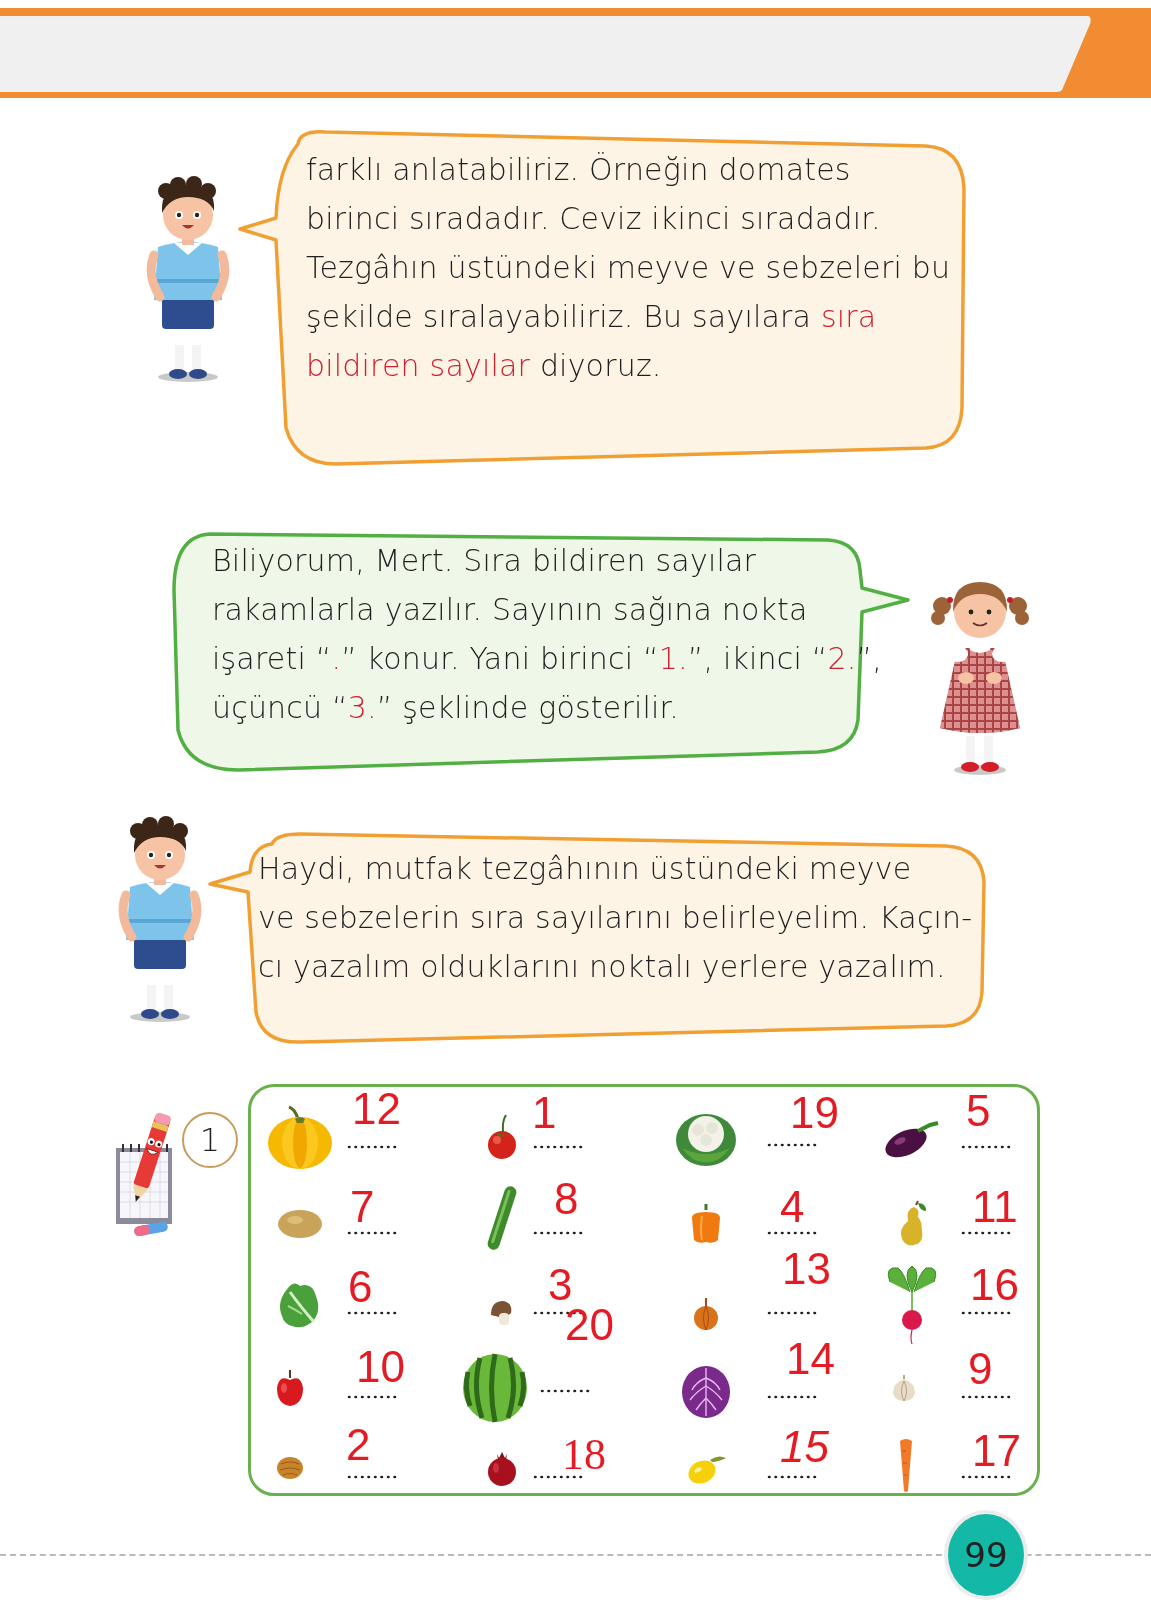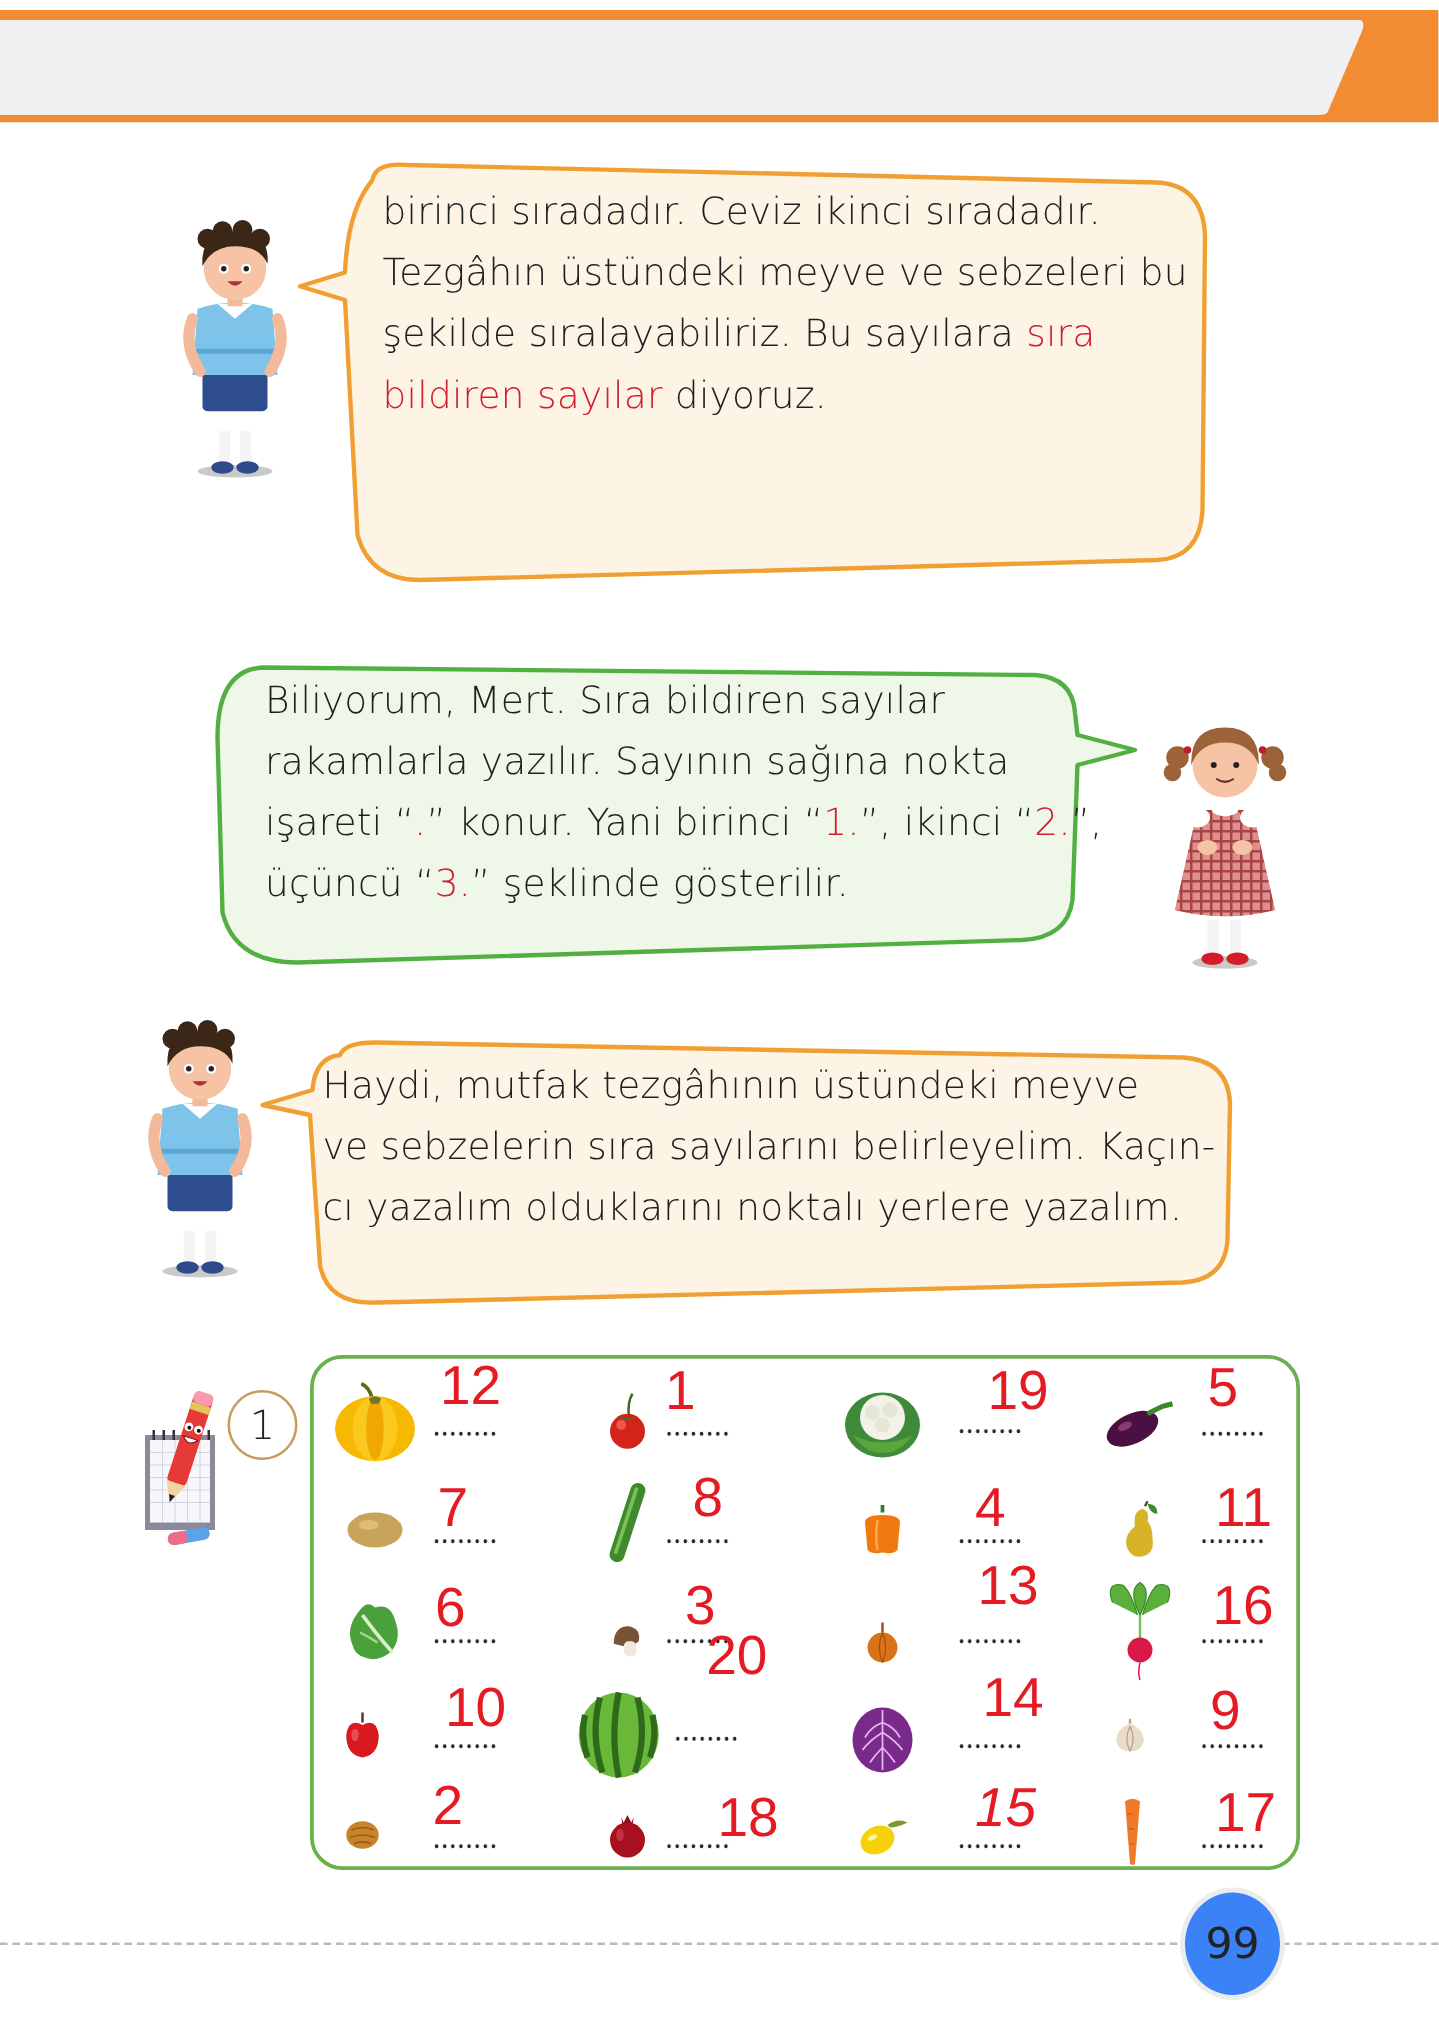--- a/index.html
+++ b/index.html
@@ -49,21 +49,21 @@
   }
   .item .answer {
     position: absolute; top: 0px;
     font-family: "Liberation Sans", sans-serif; font-size: 44px; line-height: 50px; color: #e51b24;
   }
 
   
   .footer-line { position: absolute; left: 0; top: 1554px; width: 1151px; height: 0; border-top: 2px dashed #b9b9b9; }
   .page-number {
     position: absolute; left: 944px; top: 1510px; width: 84px; height: 90px; border-radius: 50%;
-    background: #3b82f6; border: 4px solid #ececec;
+    background: #14b8a6; border: 4px solid #ececec;
     display: flex; align-items: center; justify-content: center;
     font-family: "DejaVu Sans", sans-serif; font-size: 34px; color: #222;
   }
 </style>
 </head>
 <body>
 
 <div class="header-banner">
   <svg width="1151" height="90" viewBox="0 0 1151 90">
     <rect x="0" y="0" width="1151" height="90" fill="#f28c33"></rect>
@@ -97,20 +97,21 @@
       <circle cx="59" cy="40" r="2.2" fill="#222"></circle>
     <path d="M44 50 Q50 57 56 50 Z" fill="#a33"></path>
   </svg>
 </div>
 
 <div class="bubble" style="left:236px; top:128px; width:740px; height:345px;">
   <svg class="shape" width="740" height="345" viewBox="0 0 740 345">
     <path d="M62 16 Q64 2 90 4 L690 18 Q726 20 728 60 L726 280 Q724 318 690 320 L100 336 Q60 336 50 300 L40 112 L4 101 L40 90 Q42 40 62 16 Z" fill="#fdf4e6" stroke="#f0a033" stroke-width="3.5" stroke-linejoin="round"></path>
   </svg>
   <div class="text" style="left:70px; top:17px;">
+    <span class="line">farklı anlatabiliriz. Örneğin domates</span>
     <span class="line">birinci sıradadır. Ceviz ikinci sıradadır.</span>
     <span class="line">Tezgâhın üstündeki meyve ve sebzeleri bu</span>
     <span class="line"><span>şekilde sıralayabiliriz. Bu sayılara </span><span class="red">sıra</span></span>
     <span class="line"><span class="red">bildiren sayılar</span><span> diyoruz.</span></span>
   </div>
 </div>
 
 <div class="bubble" style="left:168px; top:530px; width:745px; height:250px;">
   <svg class="shape" width="745" height="250" viewBox="0 0 745 250">
     <path d="M42 4 L660 10 Q690 12 692 40 L694 58 L740 70 L694 82 L690 190 Q686 220 650 222 L70 240 Q20 240 10 200 L6 60 Q6 6 42 4 Z" fill="#eef7e8" stroke="#52b043" stroke-width="3.5" stroke-linejoin="round"></path>
@@ -447,21 +448,21 @@
 </div>
 <div class="item" style="left:462px; top:1428px;">
   <div class="pic">
     <svg width="36" height="40" viewBox="0 0 36 40">
         <path d="M13 6 L15 10 L18 4 L21 10 L23 6 L22 12 H14 Z" fill="#8a1020"></path>
         <circle cx="18" cy="24" r="14" fill="#a8101e"></circle>
         <ellipse cx="12" cy="20" rx="3" ry="5" fill="#e85060" opacity="0.5"></ellipse>
       </svg>
   </div>
   <div class="dots" style="left:70px;"></div>
-  <span class="answer" style="left:112px; top:2px;">18</span>
+  <span class="answer" style="left:100px; top:2px;font-family:Liberation Serif, serif;">18</span>
 </div>
 <div class="item" style="left:666px; top:1428px;">
   <div class="pic">
     <svg width="44" height="36" viewBox="0 0 44 36">
         <path d="M26 10 Q34 4 42 8 Q34 12 28 12 Z" fill="#7a9a2a"></path>
         <ellipse cx="18" cy="22" rx="14" ry="11" fill="#f6d10a" transform="rotate(-25 18 22)"></ellipse>
         <ellipse cx="14" cy="20" rx="4" ry="2" fill="#fff3a0" transform="rotate(-25 14 20)"></ellipse>
       </svg>
   </div>
   <div class="dots" style="left:100px;"></div>

